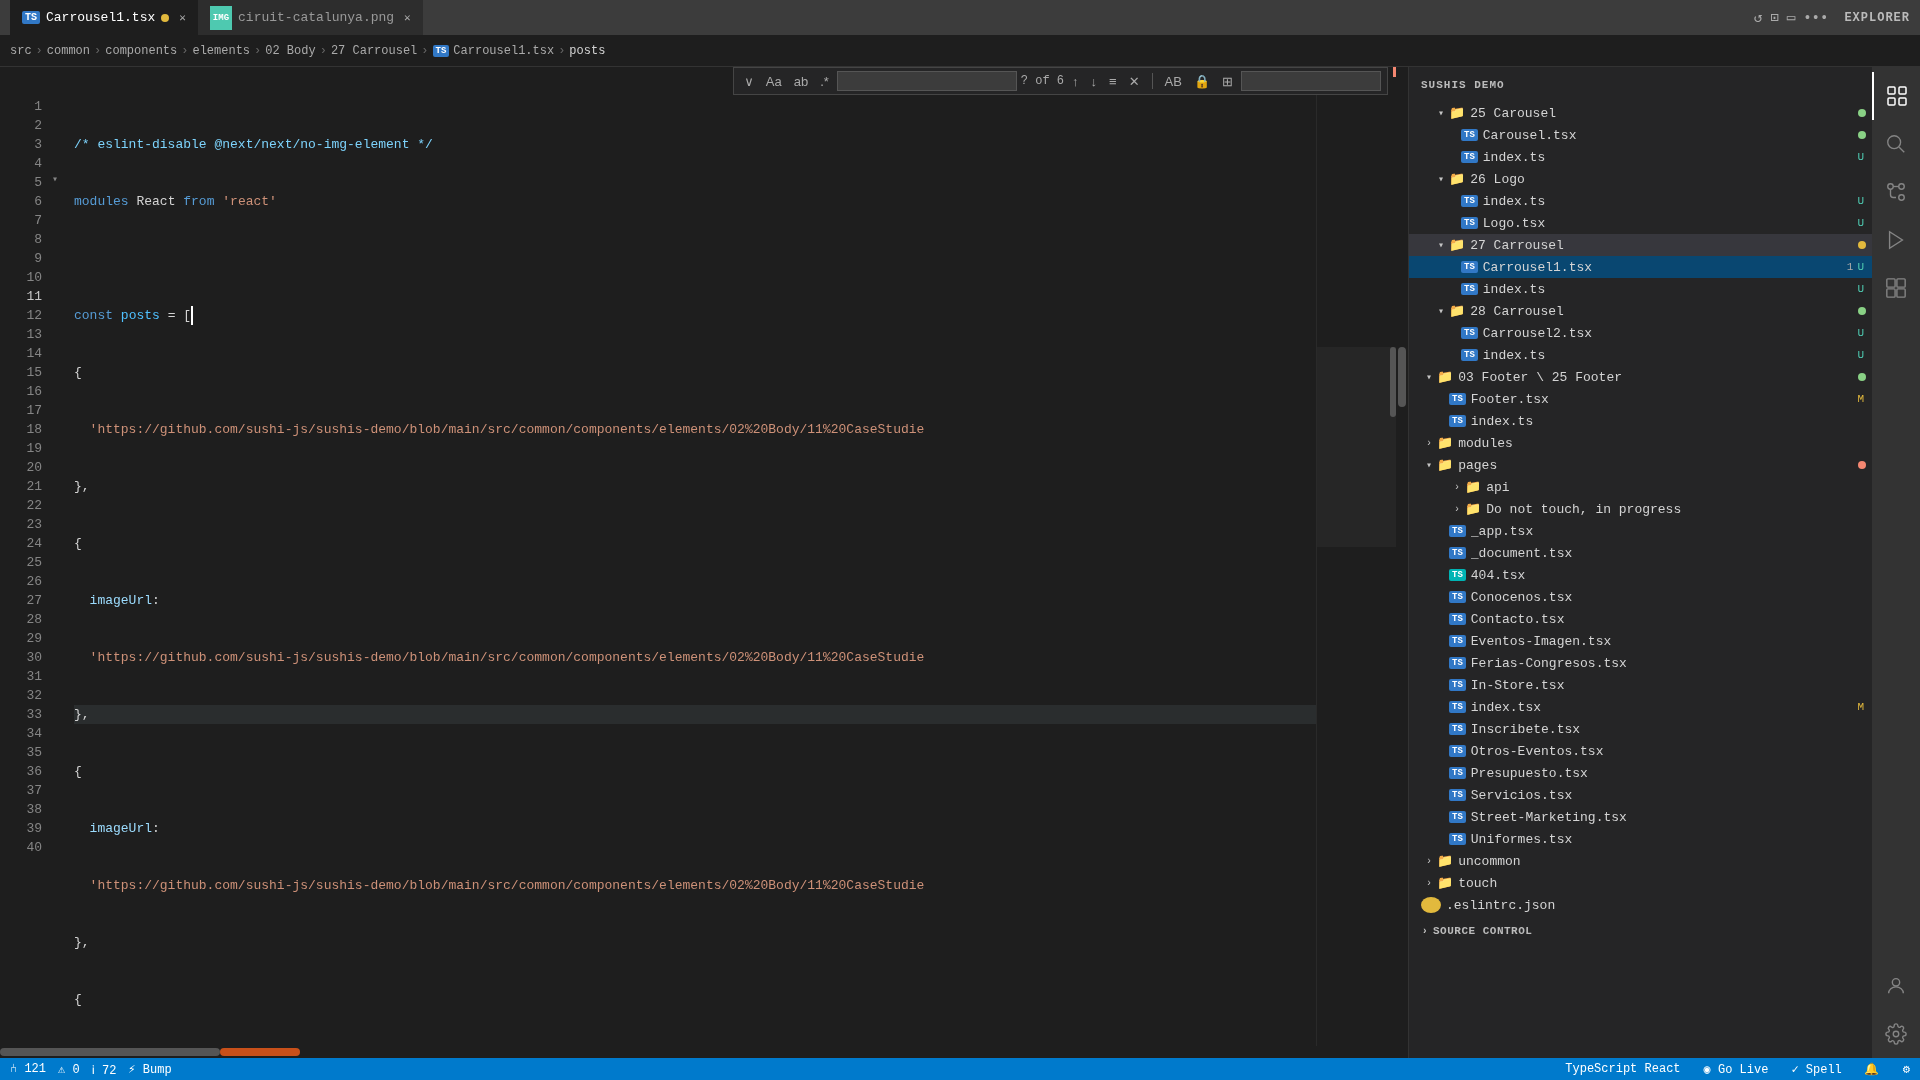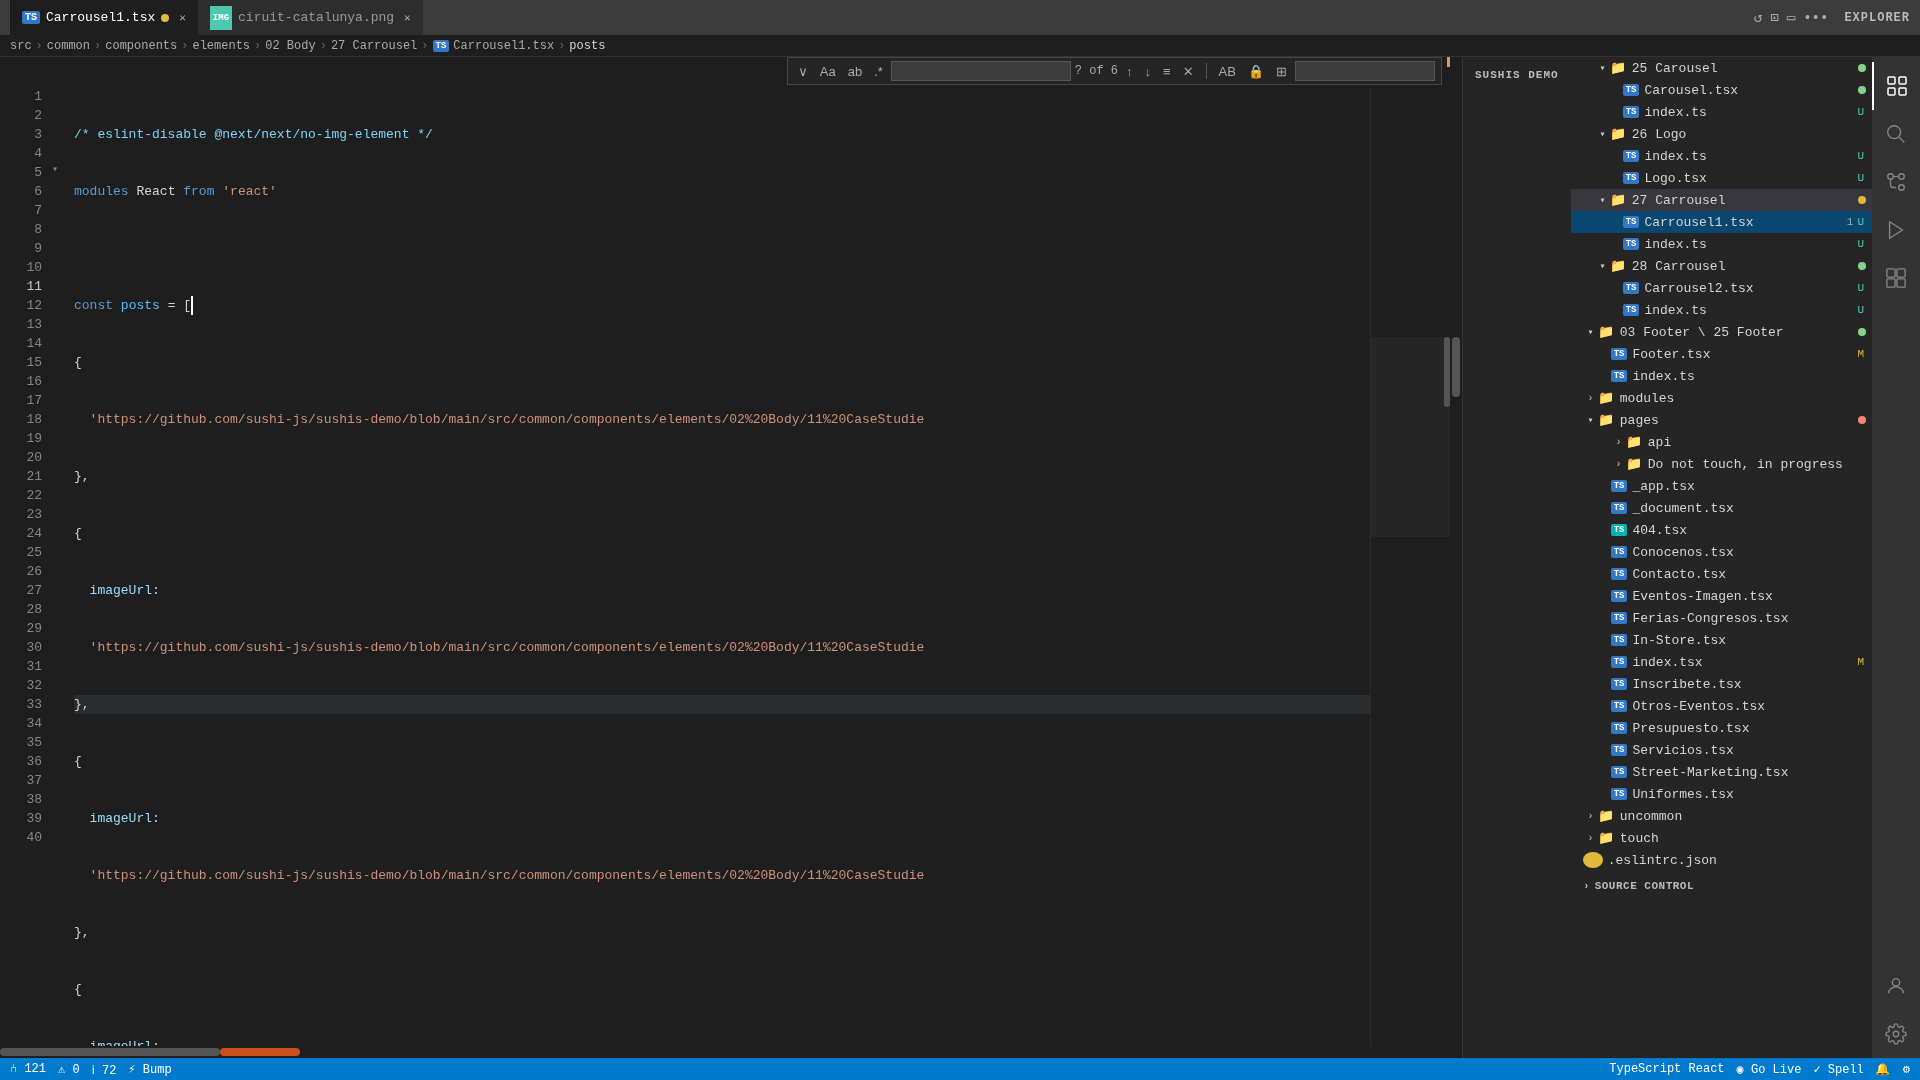--- a/index.html
+++ b/index.html
@@ -65,21 +65,21 @@
     .tab-dot {
       width: 8px;
       height: 8px;
       border-radius: 50%;
       background: #e2b93d;
       display: inline-block;
     }
 
     
     .breadcrumb {
-      height: 22px;
+      height: 32px;
       background: #1e1e1e;
       display: flex;
       align-items: center;
       padding: 0 10px;
       font-size: 12px;
       color: #aaa;
       gap: 4px;
       flex-shrink: 0;
       border-bottom: 1px solid #333;
     }
@@ -192,24 +192,24 @@
     
     .kw { color: #569cd6; }
     .str { color: #ce9178; }
     .prop { color: #9cdcfe; }
     .comment { color: #7dd3fc; }
     .var { color: #4fc1ff; }
     .plain { color: #d4d4d4; }
 
     
     .sidebar {
-      width: 410px;
+      width: 464px;
       background: #252526;
       display: flex;
-      flex-direction: row;
+      flex-direction: column;
       overflow: hidden;
       border-left: 1px solid #333;
       flex-shrink: 0;
     }
 
     .sidebar-header {
       height: 35px;
       display: flex;
       align-items: center;
       padding: 0 12px;
@@ -350,21 +350,21 @@
       align-items: center;
       padding: 0 10px;
       font-size: 12px;
       color: #fff;
       flex-shrink: 0;
       gap: 12px;
     }
     .status-right {
       margin-left: auto;
       display: flex;
-      gap: 12px;
+      gap: 23px;
       font-family: Liberation Mono, monospace;
     }
     .status-item { cursor: pointer; white-space: nowrap; }
 
     .editor-with-minimap {
       display: flex;
       flex: 1;
       overflow: hidden;
     }
   </style>

